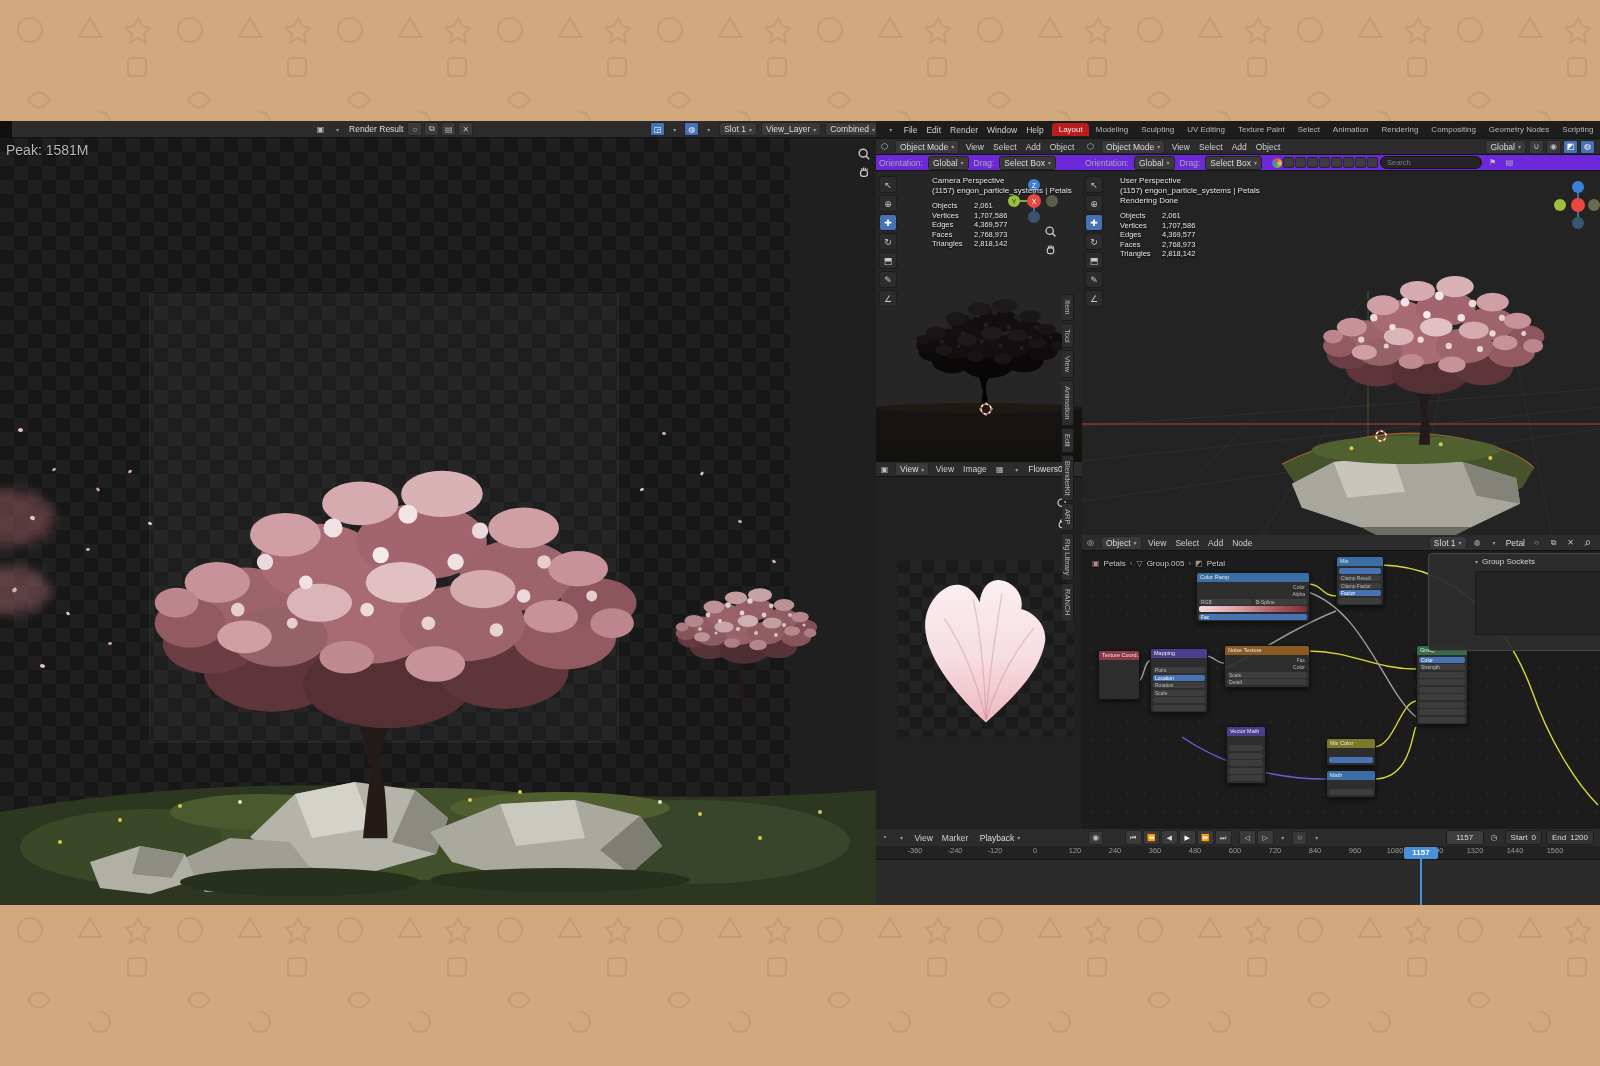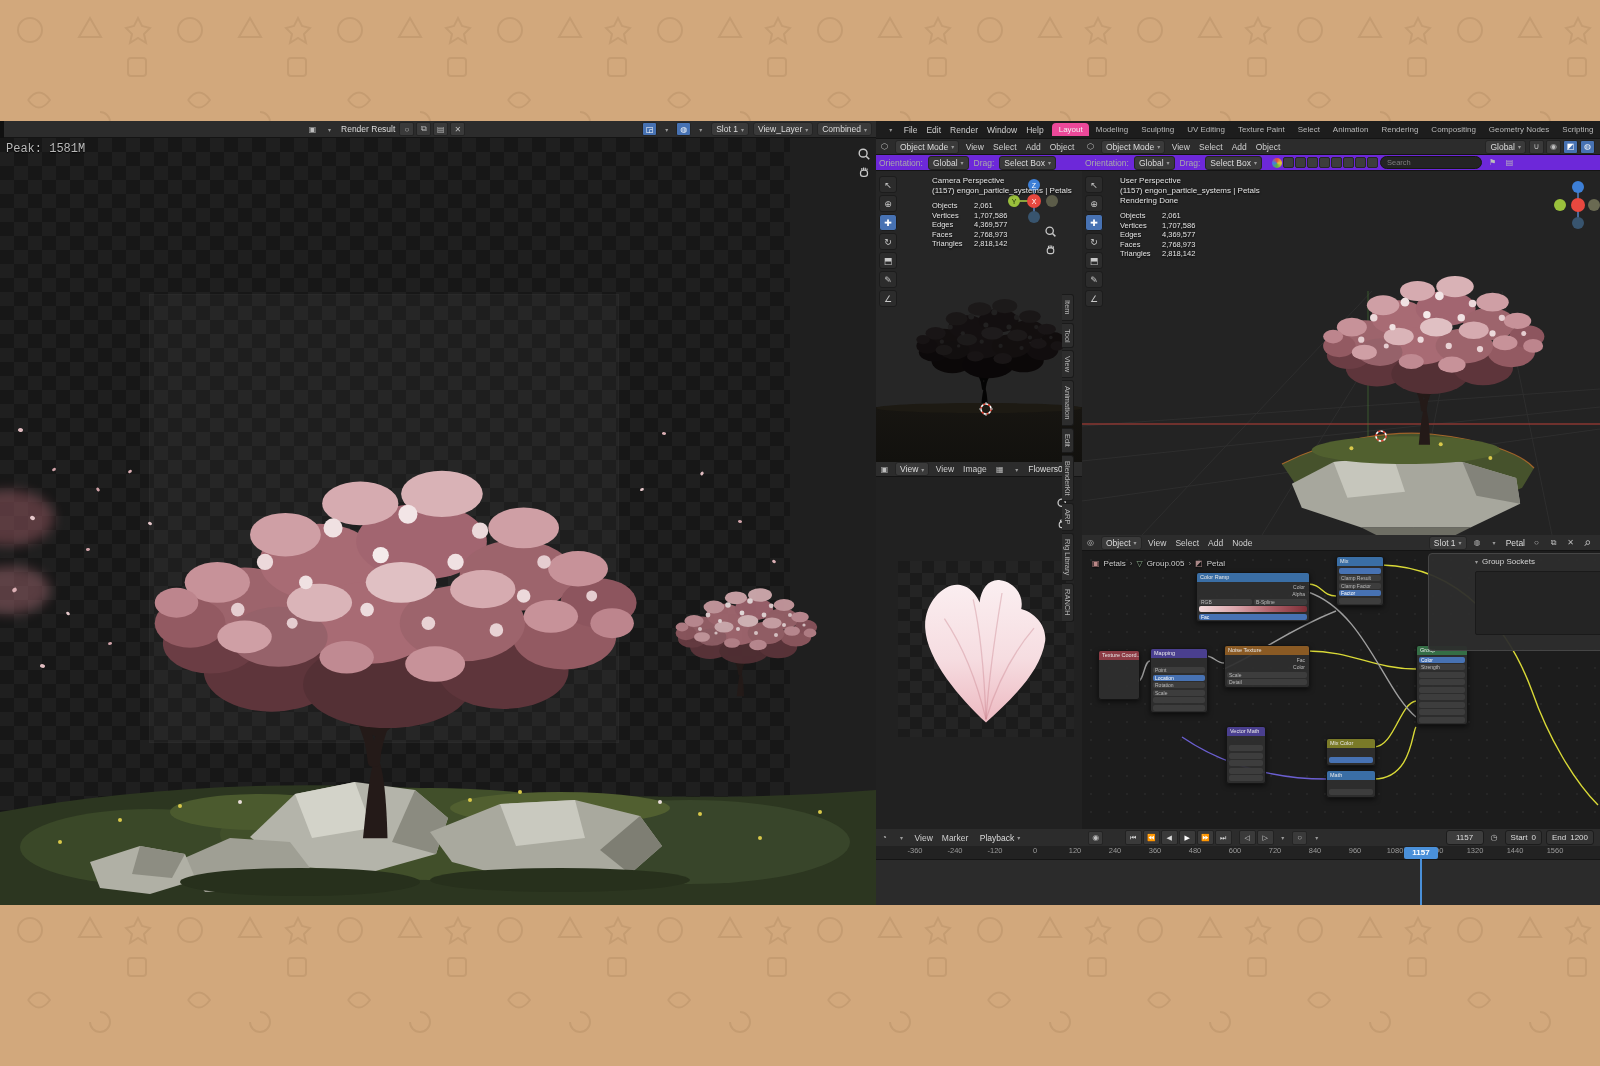--- a/index.html
+++ b/index.html
@@ -30,28 +30,28 @@
   .hico{display:inline-flex;align-items:center;justify-content:center;width:13px;height:12px;margin:0 1px;
     background:#3a3a3a;border:1px solid #242424;border-radius:2px;color:#bdbdbd;font-size:8px;}
   .hico.blue{background:#4772b3;color:#fff;}
   .hico.bare{background:transparent;border-color:transparent;}
   .lbl{color:#a9a9a9;padding:0 3px;}
   .spacer{flex:1;}
   
   .checker{background:repeating-conic-gradient(#1f1f1f 0% 25%, #171717 0% 50%);background-size:28px 28px;}
   .checker2{background:repeating-conic-gradient(#242424 0% 25%, #1b1b1b 0% 50%);background-size:24px 24px;}
   
-  .rr-note{position:absolute;left:6px;top:4px;font-size:12px;color:#b9b9b9;text-shadow:0 1px 1px #000;font-family:Liberation Mono, monospace;}
+  .rr-note{position:absolute;left:6px;top:4px;font-size:14px;color:#b9b9b9;text-shadow:0 1px 1px #000;}
   .side-ico{position:absolute;width:16px;height:16px;display:flex;align-items:center;justify-content:center;}
   .region-box{position:absolute;left:150px;top:157px;width:468px;height:447px;background:rgba(160,160,160,.06);
     outline:1px solid rgba(200,200,200,.07);}
   .petal-dot{position:absolute;border-radius:60% 40% 60% 40%;}
   
   .tab{padding:2px 6.5px;font-size:8px;color:#b9b9b9;border-radius:4px 4px 0 0;}
-  .tab.active{background:#ec4899;color:#f0f0f0;}
+  .tab.active{background:#b91c1c;color:#f0f0f0;}
   .blogo{width:11px;height:11px;border-radius:50%;background:radial-gradient(circle at 50% 38%,#fff 0 2px,#2d6ca3 2px 5px,#e87d2c 5px);margin:0 3px;}
   
   .tbtn{width:16px;height:15px;margin:1px 0;background:#2e2e2ecc;border:1px solid #1c1c1c;border-radius:3px;
     color:#c9c9c9;font-size:9px;display:flex;align-items:center;justify-content:center;}
   .tbtn.active{background:#4772b3;color:#fff;}
   .toolcol{position:absolute;display:flex;flex-direction:column;z-index:5;}
   .stats{position:absolute;z-index:5;color:#e4e4e4;text-shadow:0 1px 2px #000;font-size:8px;line-height:10px;}
   .stats .srow{display:flex;font-size:7.5px;line-height:9.5px;}
   .stats .sl{width:42px;}
   .vtabs{position:absolute;display:flex;flex-direction:column;gap:2px;z-index:6;}
@@ -165,21 +165,21 @@
         <rect x="4" y="6" width="8" height="7" rx="3" fill="none" stroke="#c8c8c8" stroke-width="1.4"></rect>
         <path d="M5.5,6 V3.5 M7.5,6 V2.8 M9.5,6 V3 M11.5,6 V4" stroke="#c8c8c8" stroke-width="1.3" fill="none"></path>
       </symbol>
     </defs>
     <rect width="1600" height="1066" fill="url(#doo)"></rect>
   </svg>
 
 
   <div class="ws">
 
-    <div class="panel phead" style="left:4px;top:0;width:876px;height:17px;">
+    <div class="panel phead" style="left:12px;top:0;width:876px;height:17px;">
       <span style="width:300px;flex:none;"></span>
       <span class="hico bare g" data-glyph="▣"></span>
       <span class="dd flat"></span>
       <span class="lbl" style="color:#ddd;">Render Result</span>
       <span class="hico g" data-glyph="○"></span>
       <span class="hico g" data-glyph="⧉"></span>
       <span class="hico g" data-glyph="▤"></span>
       <span class="hico g" data-glyph="✕"></span>
       <span class="spacer"></span>
       <span class="hico blue g" data-glyph="◲"></span>

